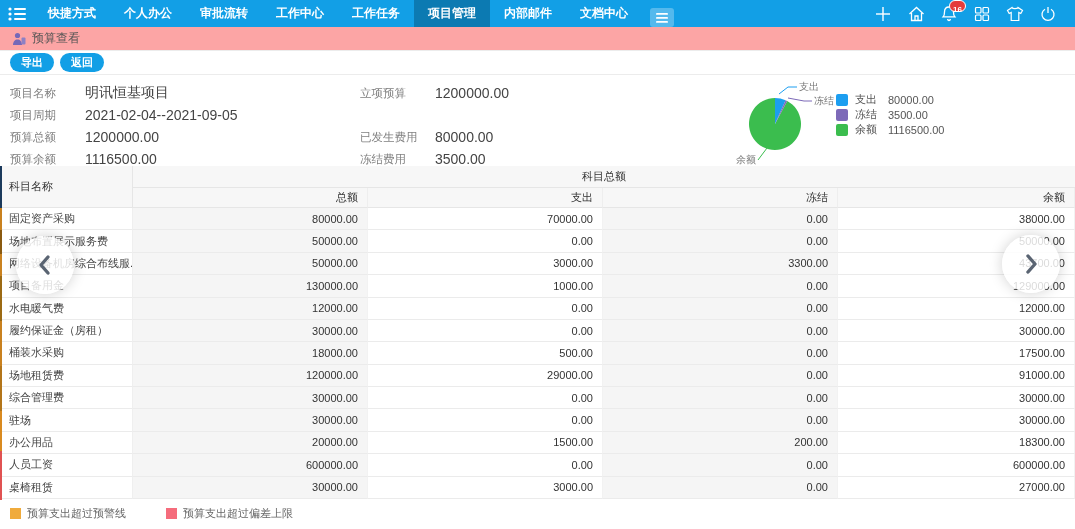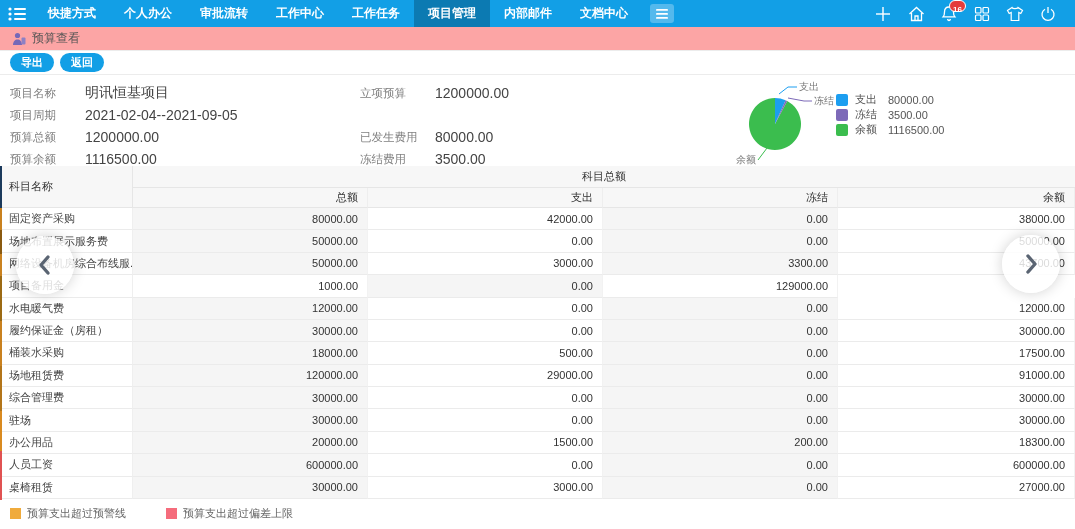--- a/index.html
+++ b/index.html
@@ -2,21 +2,21 @@
 <html><head>
 <meta charset="utf-8">
 <style>
   * { margin:0; padding:0; box-sizing:border-box; }
   body { font-family:"Liberation Sans","DejaVu Sans",sans-serif; background:#fff; }
   .page { position:relative; width:1075px; height:529px; background:#fff; overflow:hidden; }
 
   
   .navbar { position:absolute; left:0; top:0; width:1075px; height:27px;
     background:#129fe6; display:flex; align-items:center; justify-content:space-between; }
-  .nav-left { display:flex; align-items:center; height:100%; }
+  .nav-left { display:flex; align-items:flex-end; height:100%; }
   .nav-menu-toggle { width:34px; height:100%; display:flex; align-items:center; justify-content:center; cursor:pointer; }
   .nav-item { height:100%; display:flex; align-items:center; padding:0 14px;
     color:#fff; font-size:12px; font-weight:bold; cursor:pointer; white-space:nowrap; }
   .nav-item.active { background:#0c7ab2; }
   .nav-burger { width:24px; height:19px; margin-left:8px; border-radius:3px;
     background:rgba(255,255,255,0.28); display:flex; align-items:center; justify-content:center; cursor:pointer; }
   .nav-right { display:flex; align-items:center; gap:11px; padding-right:16px; }
   .nav-ico { position:relative; width:22px; height:22px; display:flex; align-items:center; justify-content:center; cursor:pointer; }
   .badge { position:absolute; top:-3px; left:11px; min-width:15px; height:12px; padding:4px 3px;
     background:#e43b3b; border:1px solid #fff; border-radius:7px; color:#fff; font-size:8px;
@@ -231,40 +231,41 @@
       <div class="th th-group hrow1">科目总额</div>
       <div class="th th-sub hrow2">总额</div>
       <div class="th th-sub hrow2">支出</div>
       <div class="th th-sub hrow2">冻结</div>
       <div class="th th-sub hrow2">余额</div>
     </div>
 
     <div class="trow">
         <div class="cell name">固定资产采购</div>
         <div class="cell num g">80000.00</div>
-        <div class="cell num w">42000.00</div>
+        <div class="cell num w">70000.00</div>
         <div class="cell num g">0.00</div>
         <div class="cell num w">38000.00</div>
       </div>
     <div class="trow">
         <div class="cell name">场地布置展示服务费</div>
         <div class="cell num g">50000.00</div>
         <div class="cell num w">0.00</div>
         <div class="cell num g">0.00</div>
         <div class="cell num w">50000.00</div>
       </div>
     <div class="trow">
         <div class="cell name">网络设备机房综合布线服...</div>
         <div class="cell num g">50000.00</div>
         <div class="cell num w">3000.00</div>
         <div class="cell num g">3300.00</div>
         <div class="cell num w">43700.00</div>
       </div>
     <div class="trow">
         <div class="cell name">项目备用金</div>
+        <div class="cell num g">130000.00</div>
         <div class="cell num w">1000.00</div>
         <div class="cell num g">0.00</div>
         <div class="cell num w">129000.00</div>
       </div>
     <div class="trow">
         <div class="cell name">水电暖气费</div>
         <div class="cell num g">12000.00</div>
         <div class="cell num w">0.00</div>
         <div class="cell num g">0.00</div>
         <div class="cell num w">12000.00</div>

